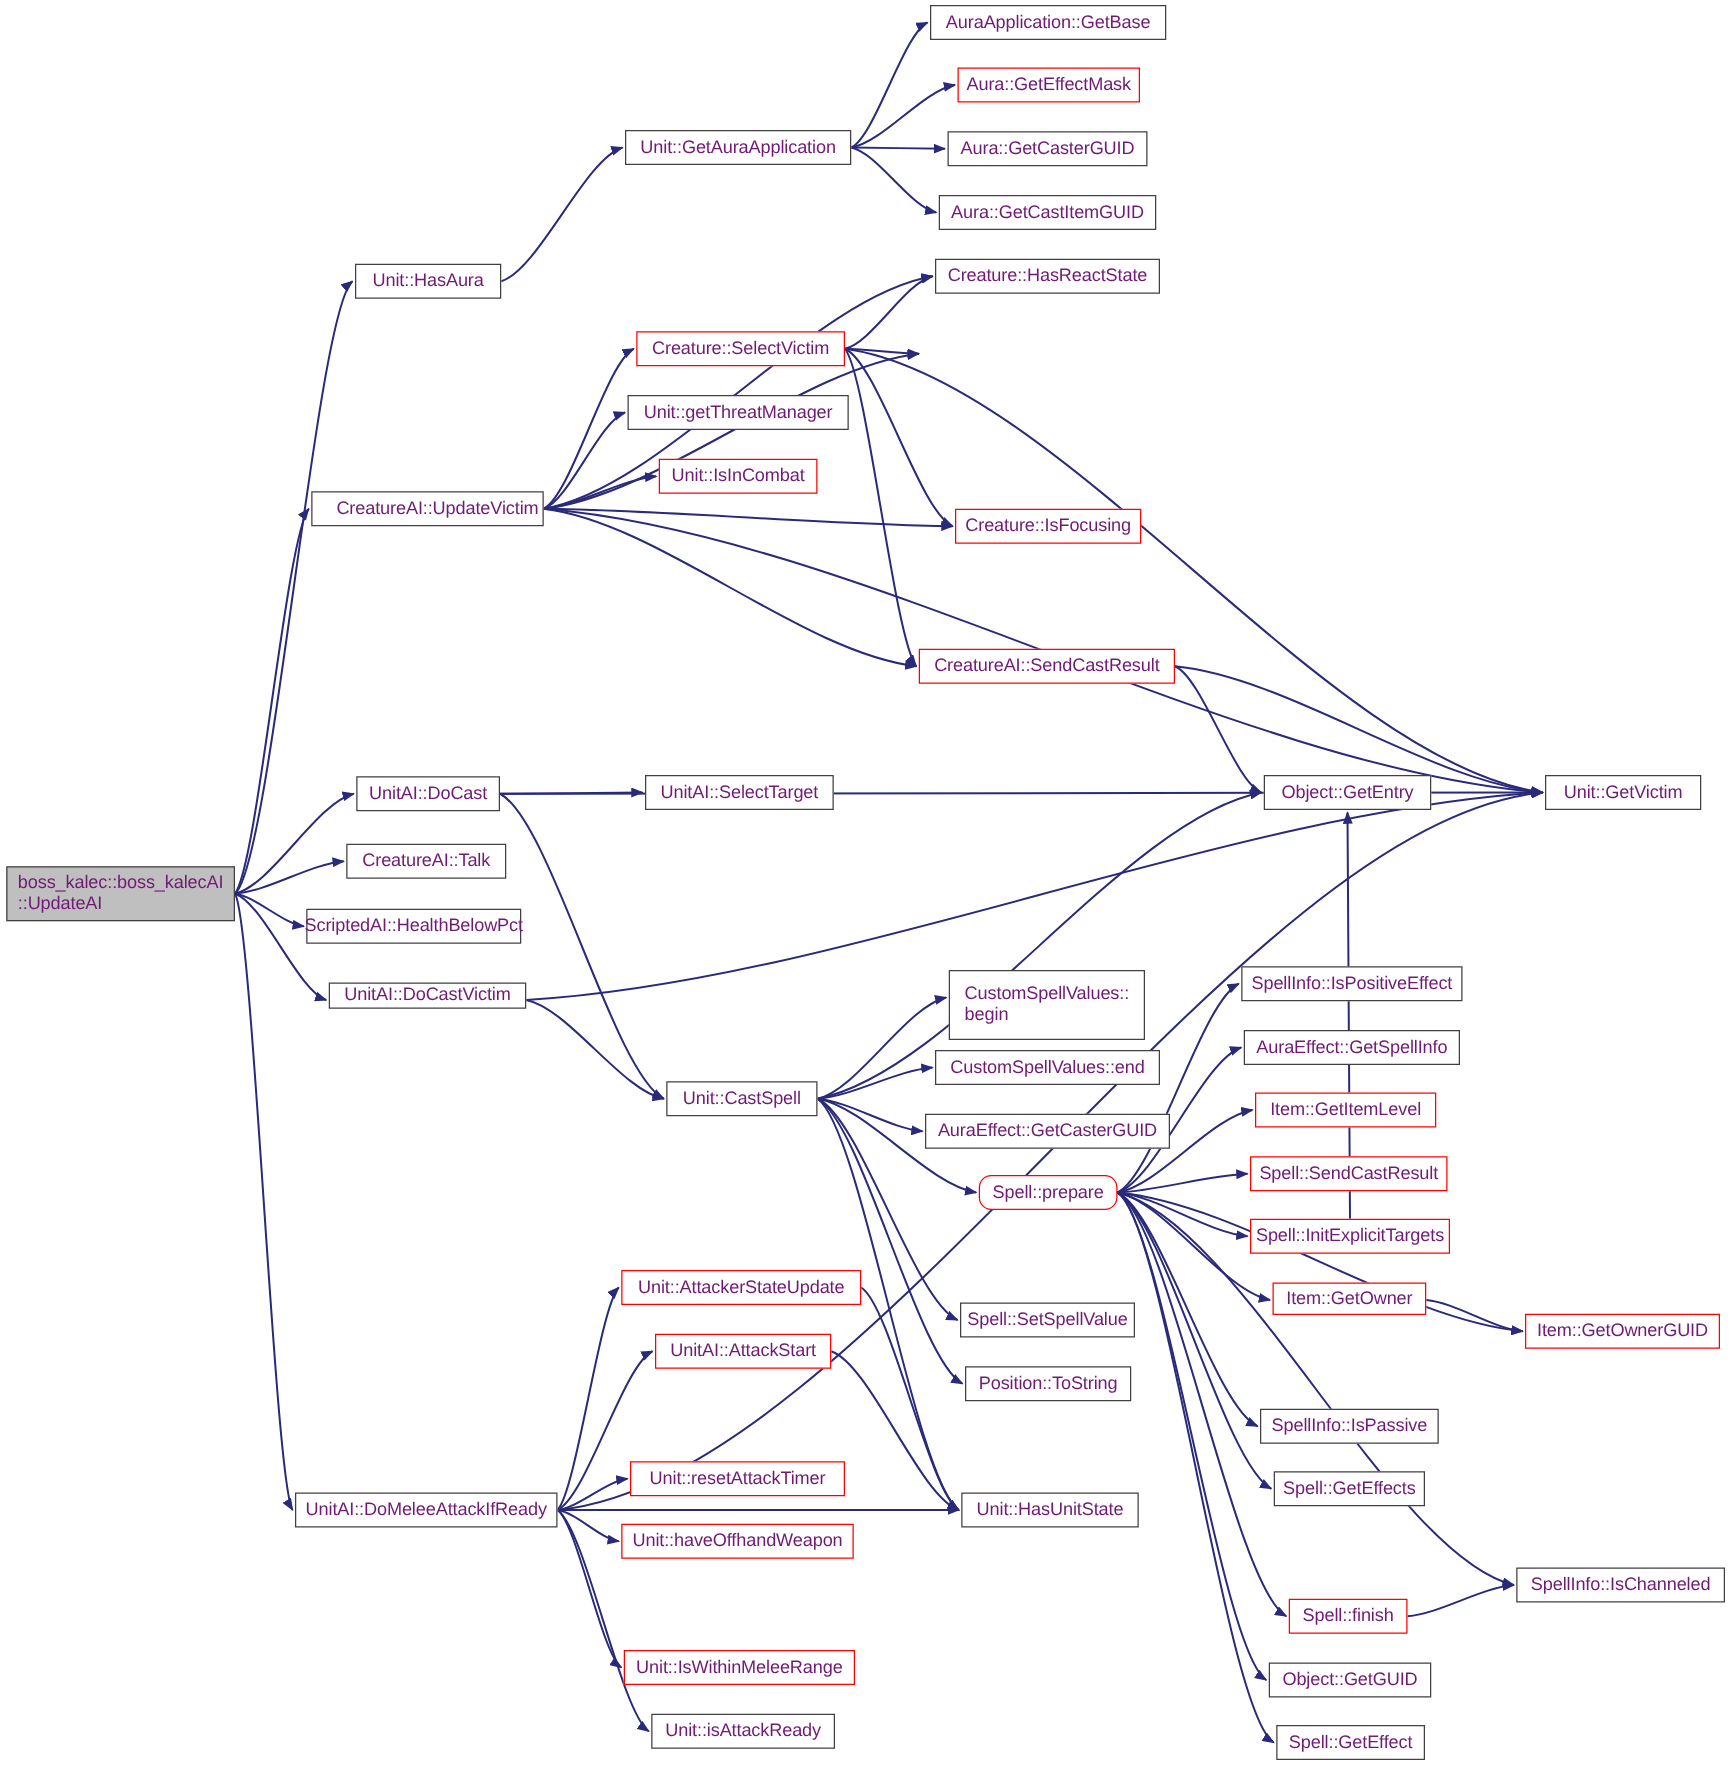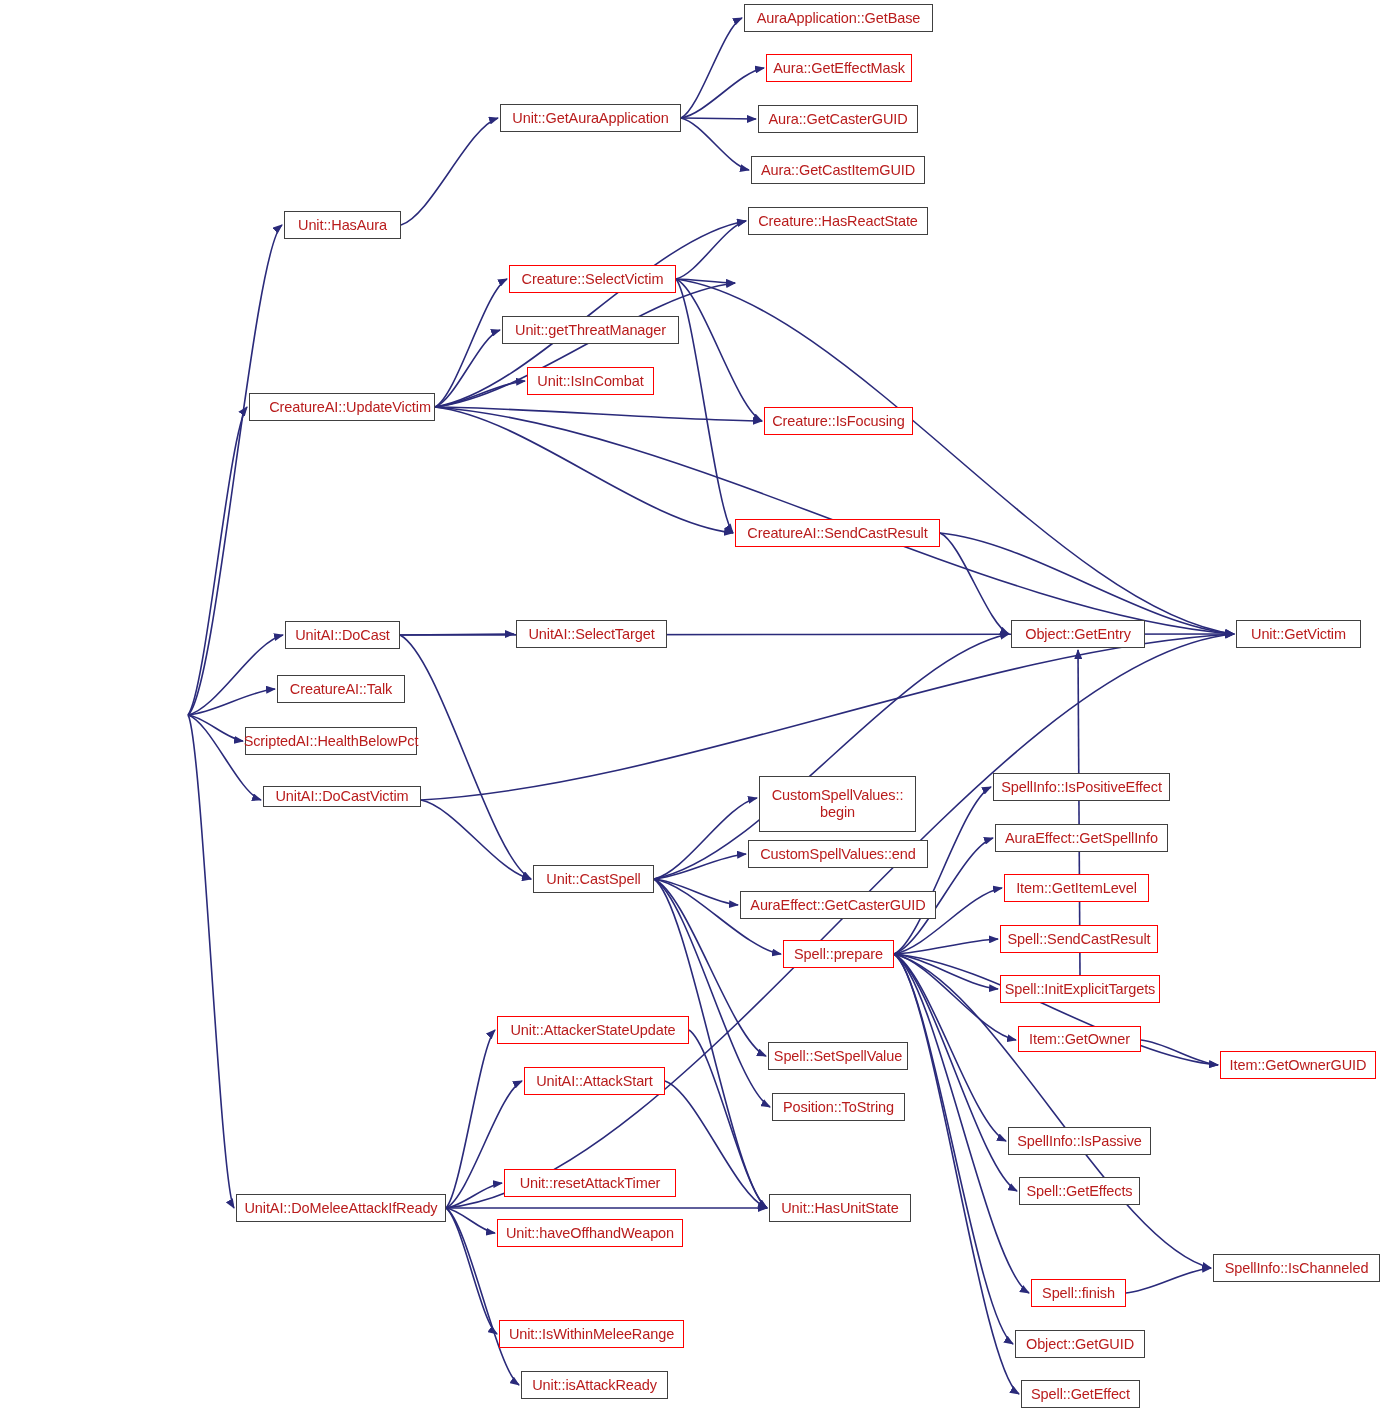--- a/index.html
+++ b/index.html
@@ -5,24 +5,23 @@
   html,body{margin:0;padding:0;background:#ffffff;}
   body{font-family:"Liberation Sans", sans-serif;}
   #graph{position:relative;width:1384px;height:1413px;background:#ffffff;overflow:hidden;}
   #edges{position:absolute;left:0;top:0;width:1384px;height:1413px;pointer-events:none;}
   .node{
     position:absolute;
     box-sizing:border-box;
     display:flex;
     align-items:center;
     justify-content:center;
-    text-align:center;
     background:#ffffff;
     border:1px solid #404040;
-    color:#b91c1c;
+    color:#701a75;
     font-size:14.5px;
     line-height:17px;
     letter-spacing:-0.1px;
     white-space:pre-line;
     z-index:5;
   }
   .node.red{border:1px solid #ff0000;}
   .node.root{background:#bfbfbf;border:1px solid #404040;}
 </style>
 </head>
@@ -97,20 +96,22 @@
         <path d="M446,1208 C463.36,1205.8125 484.64,1185.1875 502,1183"></path>
         <path d="M446,1208 C461.19,1210.1875 479.81,1230.8125 495,1233"></path>
         <path d="M446,1208 C461.81,1219.025 481.19,1322.975 497,1334"></path>
         <path d="M446,1208 C468.63,1223.4875 496.37,1369.5125 519,1385"></path>
         <path d="M446,1208 C545.51,1208 667.49,1208 767,1208"></path>
         <path d="M446,1208 C690.28,1184.25 989.72,657.75 1234,634"></path>
         <path d="M689,1030 C713.18,1045.575 742.82,1192.425 767,1208"></path>
         <path d="M665,1081 C696.62,1092.1125 735.38,1196.8875 767,1208"></path>
       </g>
   </svg>
+<div class="node root" style="left: 5px; top: 693px; width: 183px; height: 44px;">boss_kalec::boss_kalecAI
+::UpdateAI</div>
     <div class="node" style="left: 284px; top: 211px; width: 117px; height: 28px;">Unit::HasAura</div>
     <div class="node" style="left: 500px; top: 104px; width: 181px; height: 28px;">Unit::GetAuraApplication</div>
     <div class="node" style="left: 744px; top: 4px; width: 189px; height: 28px;">AuraApplication::GetBase</div>
     <div class="node red" style="left: 766px; top: 54px; width: 146px; height: 28px;">Aura::GetEffectMask</div>
     <div class="node" style="left: 758px; top: 105px; width: 160px; height: 28px;">Aura::GetCasterGUID</div>
     <div class="node" style="left: 751px; top: 156px; width: 174px; height: 28px;">Aura::GetCastItemGUID</div>
     <div class="node" style="left: 748px; top: 207px; width: 180px; height: 28px;">Creature::HasReactState</div>
     <div class="node red" style="left: 509px; top: 265px; width: 167px; height: 28px;">Creature::SelectVictim</div>
     <div class="node" style="left: 502px; top: 316px; width: 177px; height: 28px;">Unit::getThreatManager</div>
     <div class="node red" style="left: 527px; top: 367px; width: 127px; height: 28px;">Unit::IsInCombat</div>
@@ -126,21 +127,21 @@
     <div class="node" style="left: 263px; top: 786px; width: 158px; height: 21px;">UnitAI::DoCastVictim</div>
     <div class="node" style="left: 759px; top: 776px; width: 157px; height: 56px;">CustomSpellValues::
 begin</div>
     <div class="node" style="left: 993px; top: 773px; width: 177px; height: 28px;">SpellInfo::IsPositiveEffect</div>
     <div class="node" style="left: 995px; top: 824px; width: 173px; height: 28px;">AuraEffect::GetSpellInfo</div>
     <div class="node" style="left: 748px; top: 840px; width: 180px; height: 28px;">CustomSpellValues::end</div>
     <div class="node red" style="left: 1004px; top: 874px; width: 145px; height: 28px;">Item::GetItemLevel</div>
     <div class="node" style="left: 533px; top: 865px; width: 121px; height: 28px;">Unit::CastSpell</div>
     <div class="node" style="left: 740px; top: 891px; width: 196px; height: 28px;">AuraEffect::GetCasterGUID</div>
     <div class="node red" style="left: 1000px; top: 925px; width: 158px; height: 28px;">Spell::SendCastResult</div>
-    <div class="node red" style="left: 783px; top: 940px; width: 111px; height: 28px;">Spell::prepare</div>
+    <div class="node red" style="left: 783px; top: 940px; width: 111px; height: 28px; border-radius: 10px;">Spell::prepare</div>
     <div class="node red" style="left: 1000px; top: 975px; width: 160px; height: 28px;">Spell::InitExplicitTargets</div>
     <div class="node red" style="left: 1018px; top: 1026px; width: 123px; height: 26px;">Item::GetOwner</div>
     <div class="node red" style="left: 1220px; top: 1051px; width: 156px; height: 28px;">Item::GetOwnerGUID</div>
     <div class="node red" style="left: 497px; top: 1016px; width: 192px; height: 28px;">Unit::AttackerStateUpdate</div>
     <div class="node" style="left: 768px; top: 1042px; width: 140px; height: 28px;">Spell::SetSpellValue</div>
     <div class="node red" style="left: 524px; top: 1067px; width: 141px; height: 28px;">UnitAI::AttackStart</div>
     <div class="node" style="left: 772px; top: 1093px; width: 133px; height: 28px;">Position::ToString</div>
     <div class="node" style="left: 1008px; top: 1127px; width: 143px; height: 28px;">SpellInfo::IsPassive</div>
     <div class="node" style="left: 1019px; top: 1177px; width: 121px; height: 28px;">Spell::GetEffects</div>
     <div class="node red" style="left: 504px; top: 1169px; width: 172px; height: 28px;">Unit::resetAttackTimer</div>

